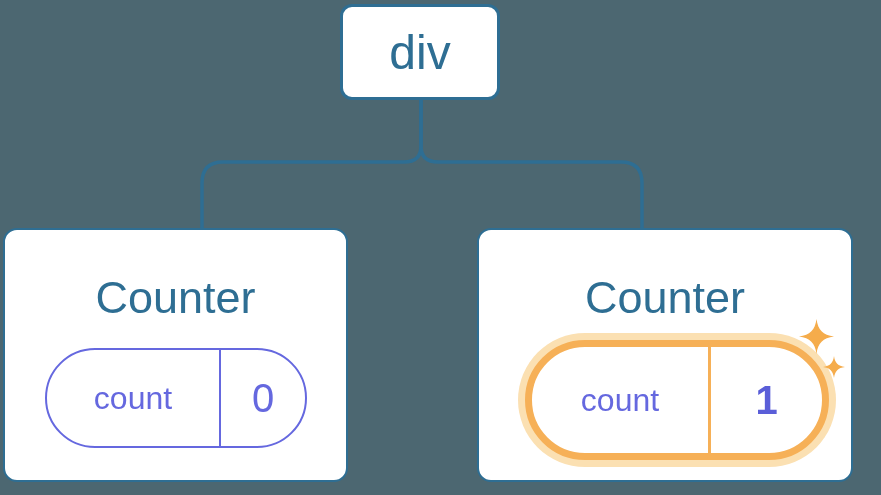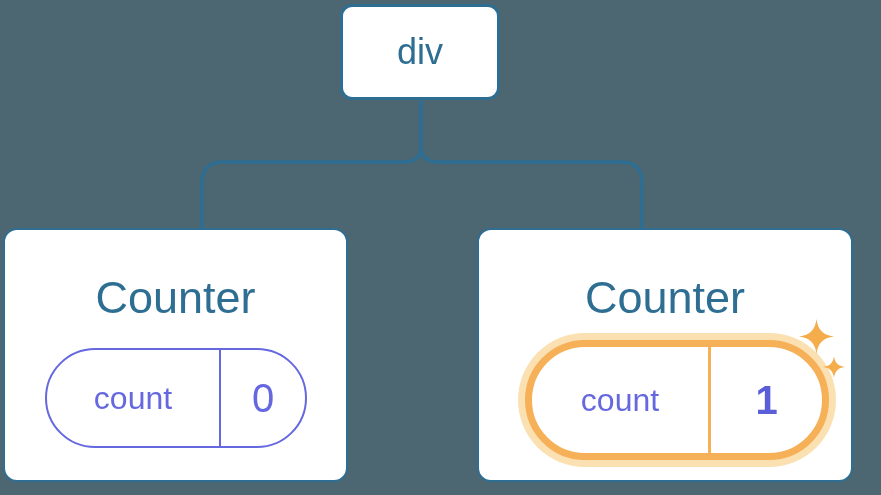--- a/index.html
+++ b/index.html
@@ -19,21 +19,21 @@
   
   .node-root {
     position: absolute;
     left: 340px; top: 4px;
     width: 160px; height: 96px;
     box-sizing: border-box;
     background: var(--card-bg, #fff);
     border: 3px solid var(--blue, #2E6E93);
     border-radius: 12px;
     display: flex; align-items: center; justify-content: center;
-    font-size: 36px; font-weight: 500;
+    font-size: 48px; font-weight: 500;
     color: var(--blue, #2E6E93);
     z-index: 2;
   }
 
   
   .connectors {
     position: absolute; left: 0; top: 0;
     width: 881px; height: 495px;
     z-index: 1;
   }

